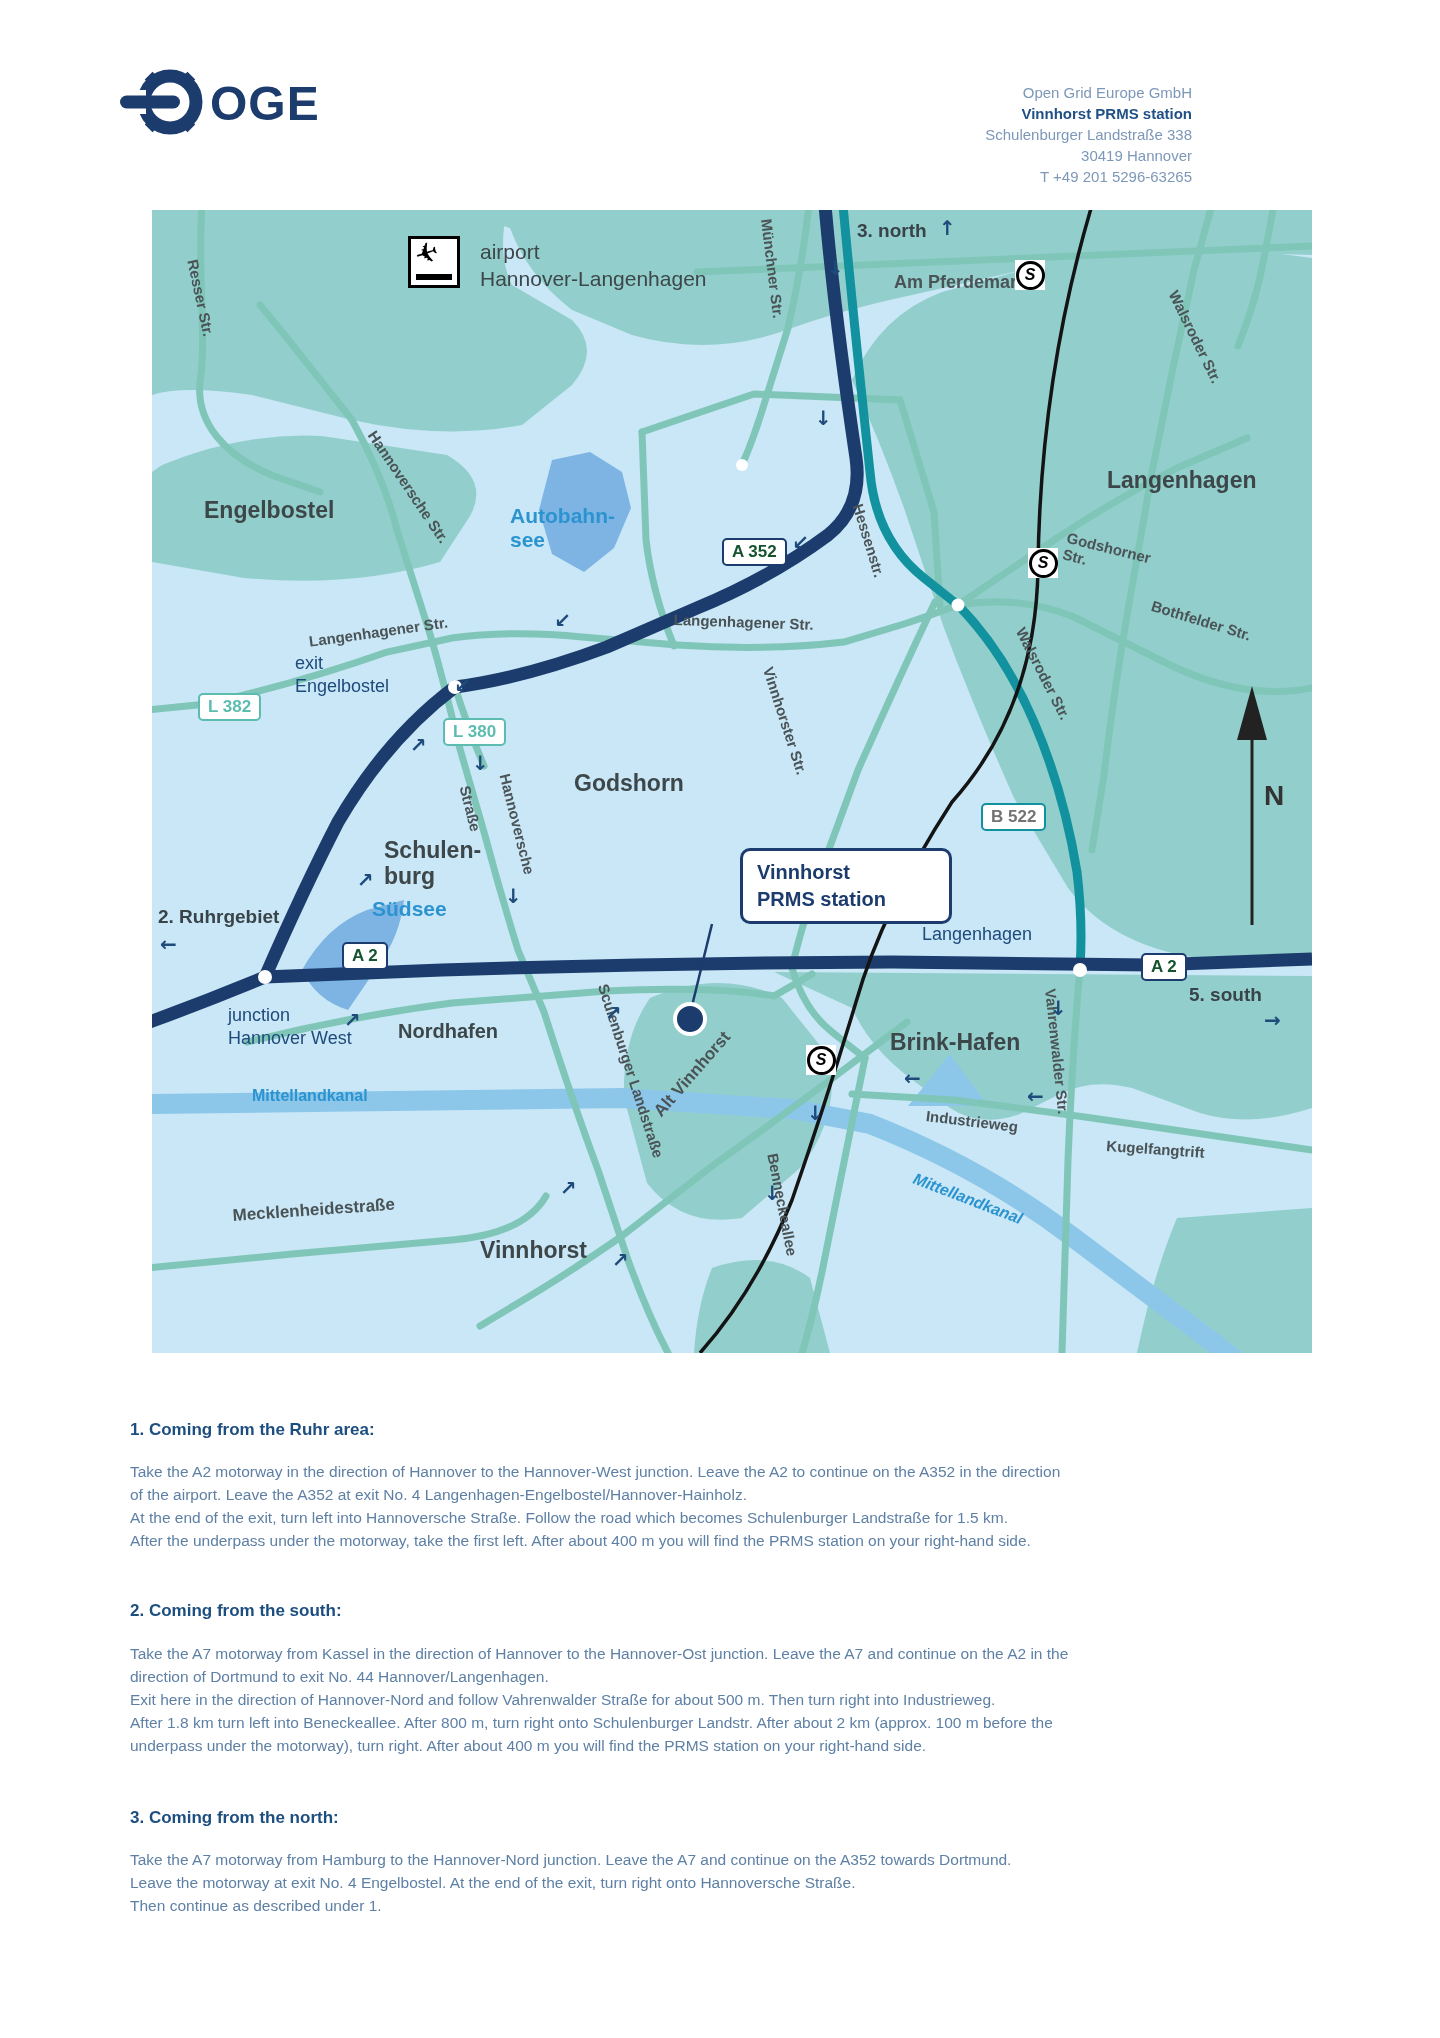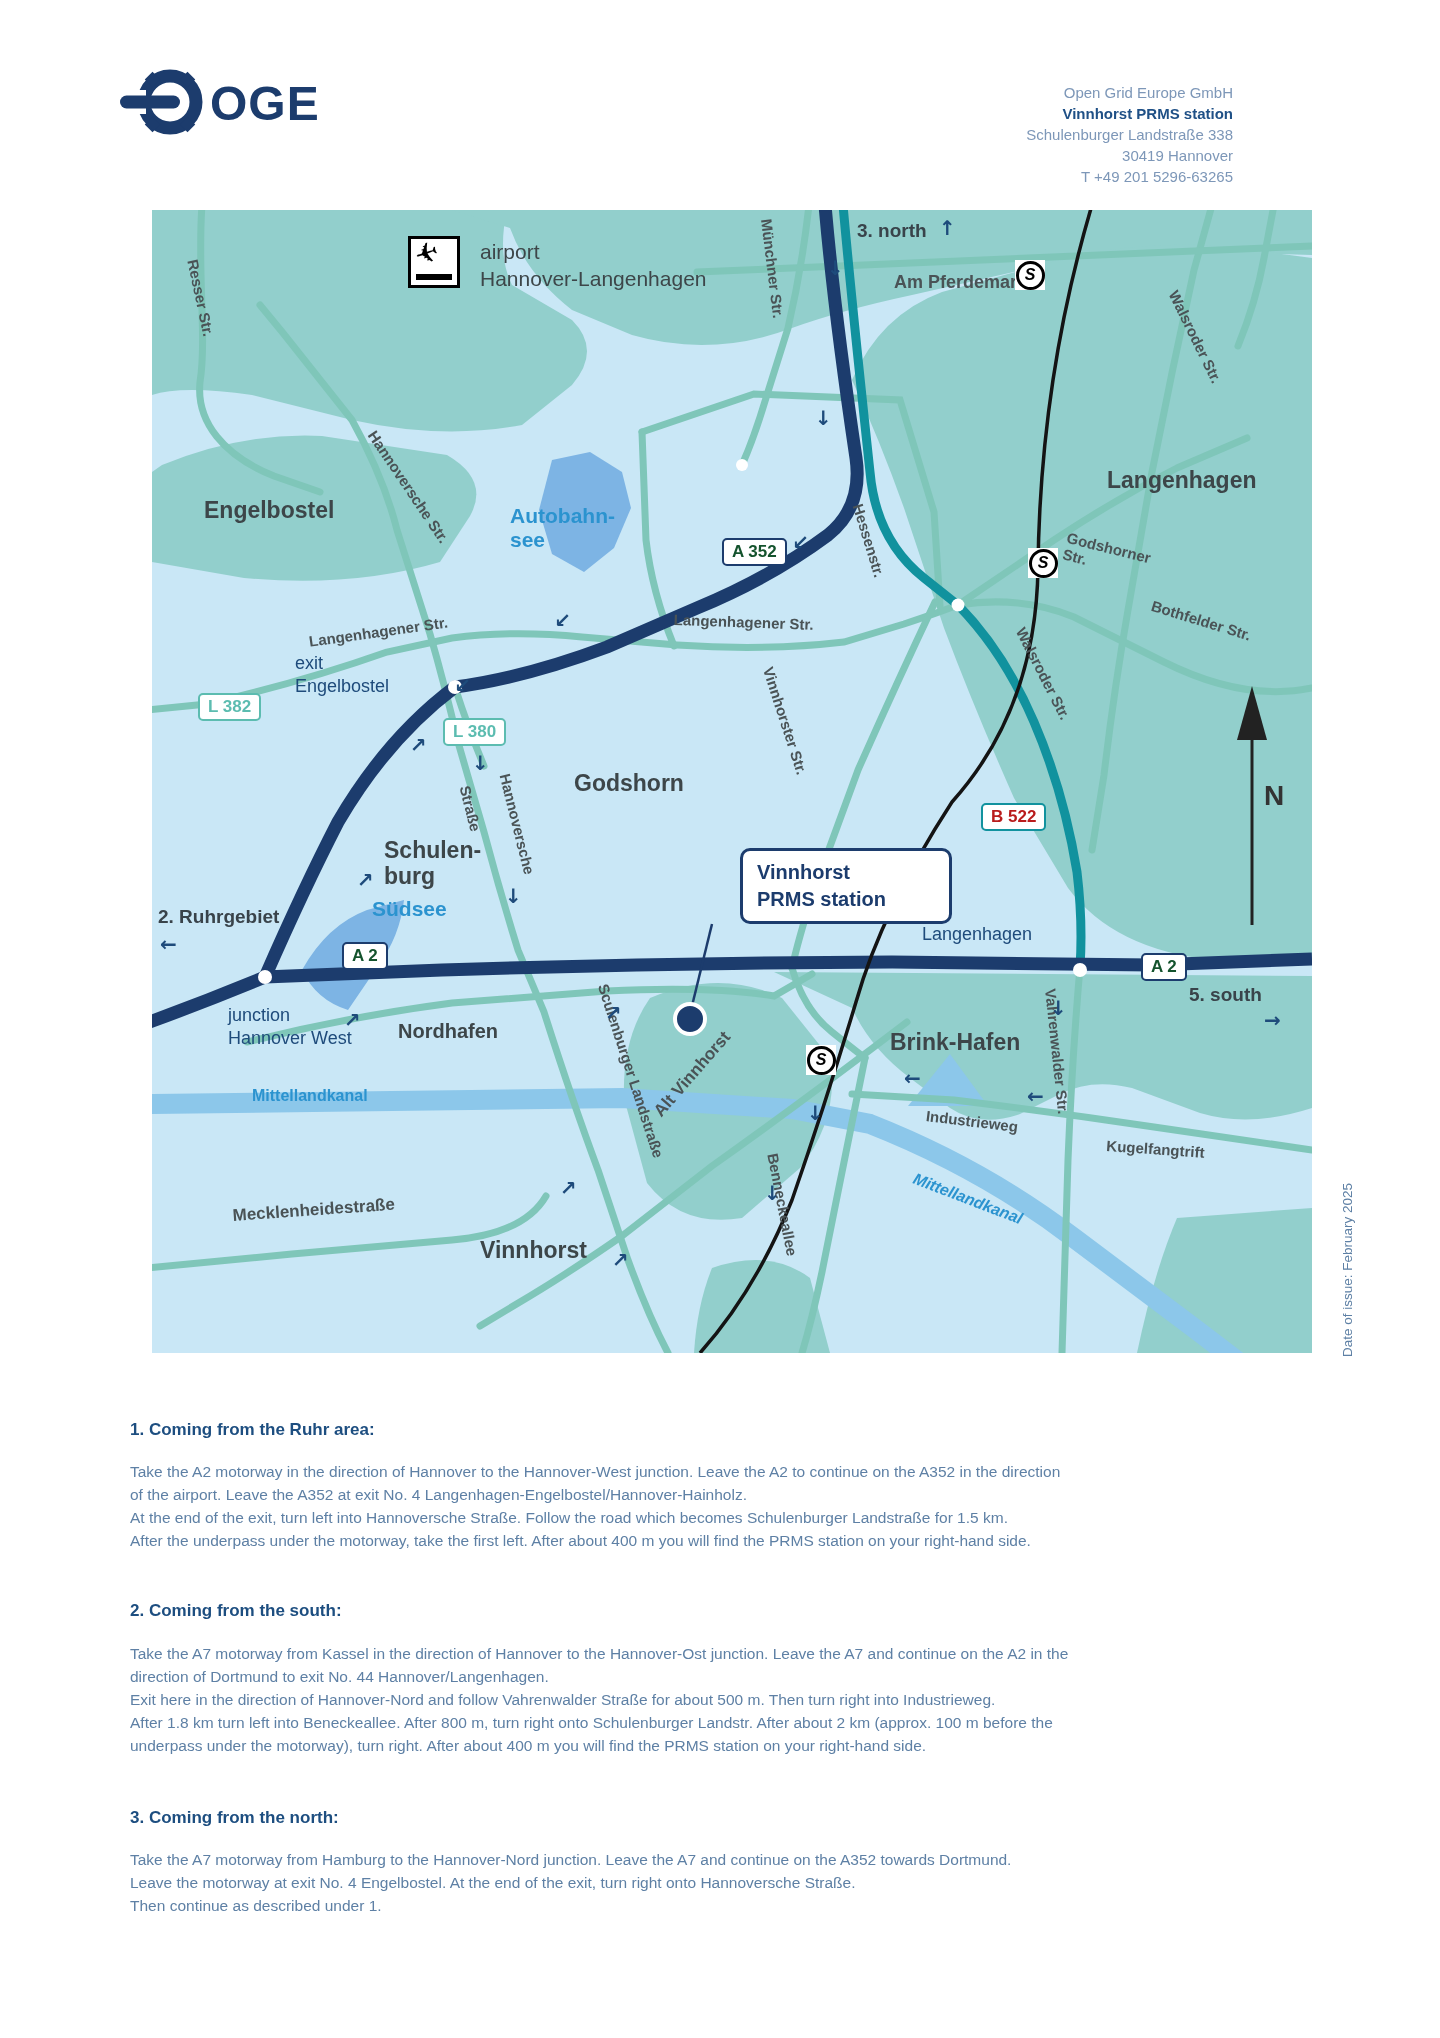--- a/index.html
+++ b/index.html
@@ -1,17 +1,17 @@
 <!DOCTYPE html>
 <html><head>
 <meta charset="utf-8">
 <style>
   html,body{margin:0;padding:0;background:#fff;}
   #page{position:relative;width:1320px;height:2038px;background:#ffffff;overflow:hidden;
-        font-family:"Liberation Sans",sans-serif;padding-left:41px;}
+        font-family:"Liberation Sans",sans-serif;}
   .abs{position:absolute;}
   
   #address{position:absolute;top:82px;right:128px;text-align:right;font-size:15px;
            line-height:21px;color:#7d97b8;}
   #address .bold-line{color:#1f5086;font-weight:bold;}
   
   #map{position:absolute;left:152px;top:210px;width:1160px;height:1143px;background:#c9e7f6;}
   #map svg{position:absolute;left:0;top:0;}
   .mlb{position:absolute;white-space:pre-line;line-height:1.12;}
   .mp-big{font-size:23px;font-weight:bold;color:#3d4649;}
@@ -19,21 +19,21 @@
   .mp-street{font-size:15px;font-weight:600;color:#4a5356;transform-origin:left top;}
   .mp-navy{font-size:18px;color:#1e4b7b;line-height:1.3;}
   .mp-dir{font-size:19px;font-weight:bold;color:#39434a;}
   .mp-water{font-size:21px;font-weight:bold;color:#2b93cf;}
   .arrow{position:absolute;font-family:"DejaVu Sans",sans-serif;font-size:20px;
          font-weight:bold;color:#1e4b7b;line-height:1;}
   .badge{position:absolute;background:#fff;font-weight:bold;text-align:center;
          border-radius:5px;padding:1px 8px;font-size:17px;line-height:22px;}
   .badge-navy{border:2.5px solid #1c3c6d;color:#14532d;}
   .badge-teal{border:2px solid #5cbcb0;color:#5cbcb0;}
-  .badge-teal2{border:2px solid #11929e;color:#b91c1c;}
+  .badge-teal2{border:2px solid #11929e;color:#737373;}
   .sbadge{position:absolute;width:30px;height:30px;background:#fff;display:flex;
           align-items:center;justify-content:center;}
   .sbadge span{display:flex;align-items:center;justify-content:center;width:23px;height:23px;
           border:3px solid #000;border-radius:50%;font-weight:bold;font-size:16px;color:#000;
           font-style:italic;}
   #airport-icon{position:absolute;left:256px;top:26px;width:52px;height:52px;background:#fff;
           border:3px solid #000;box-sizing:border-box;}
   #airport-icon .plane{position:absolute;left:4px;top:-2px;font-family:"DejaVu Sans",sans-serif;
           font-size:28px;color:#000;transform:scaleX(-1) rotate(18deg);}
   #airport-icon .strip{position:absolute;left:5px;bottom:5px;width:36px;height:6px;background:#000;}

